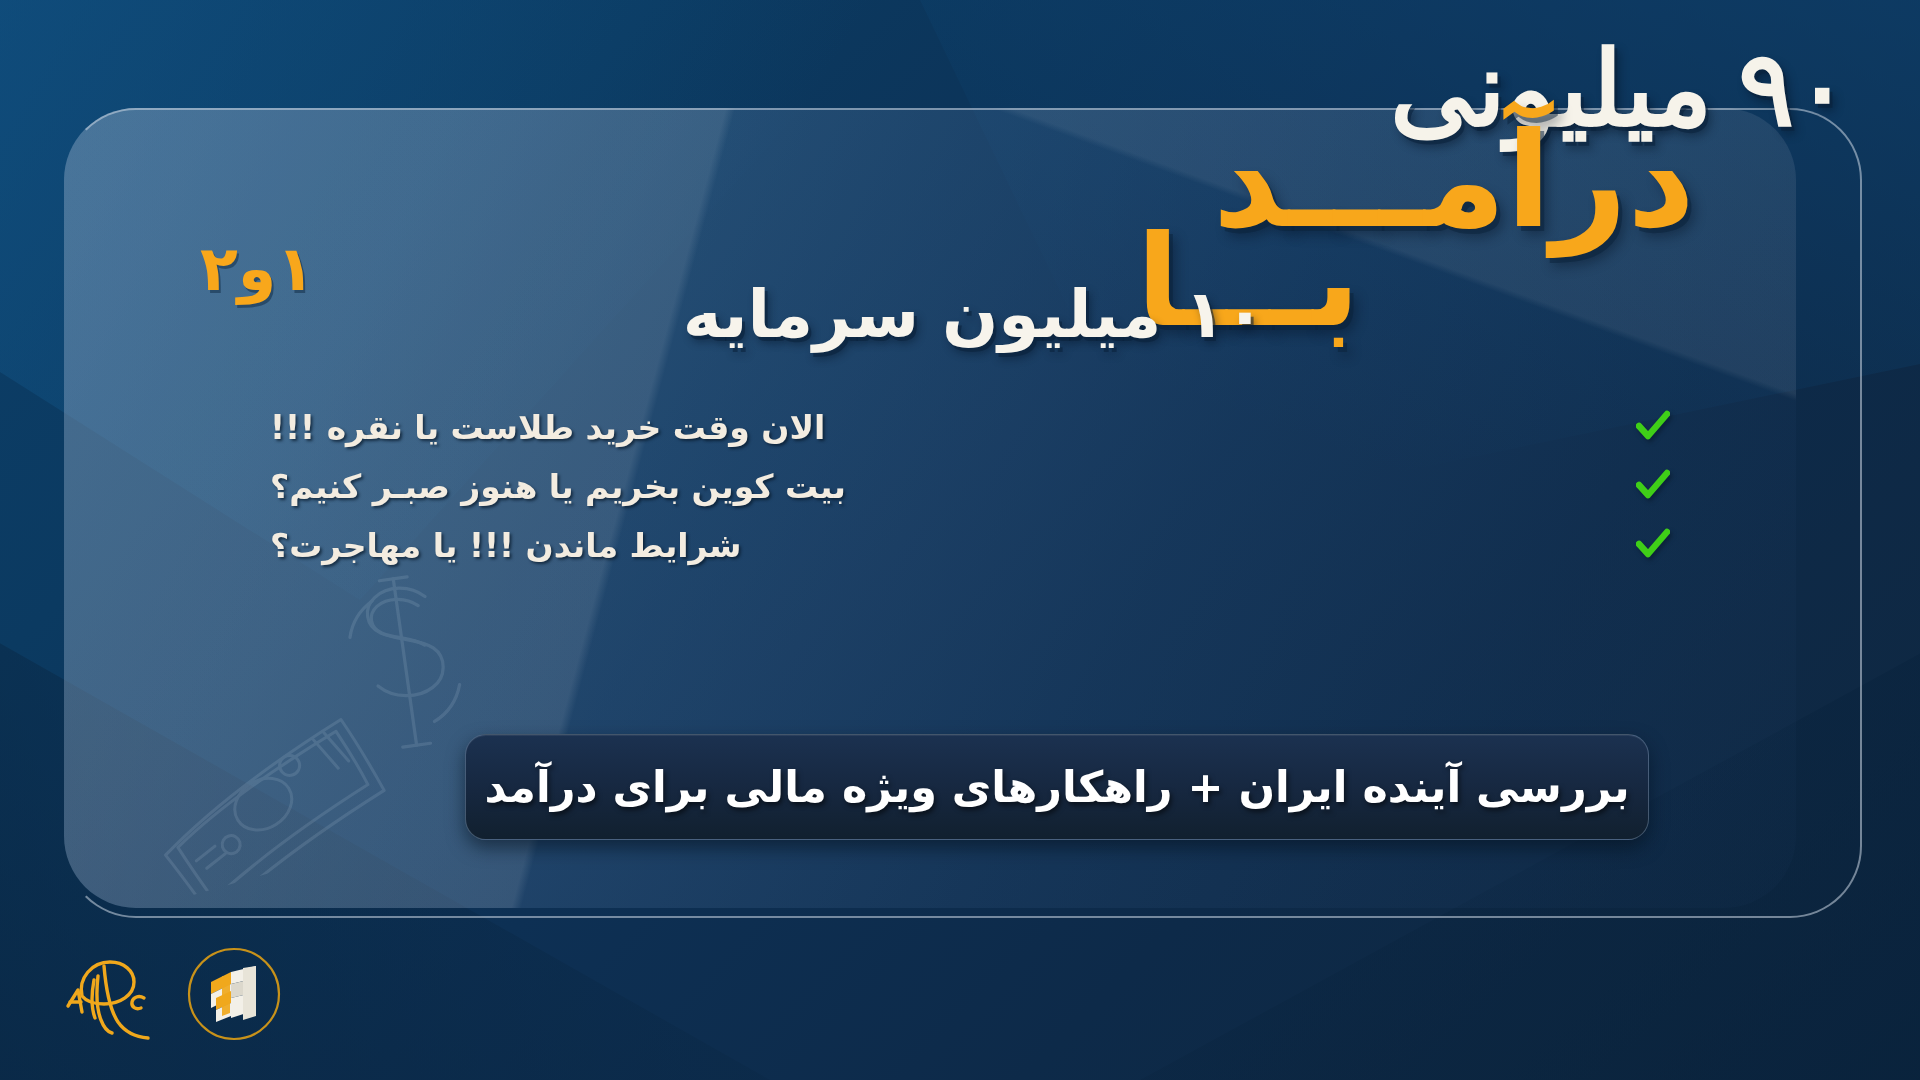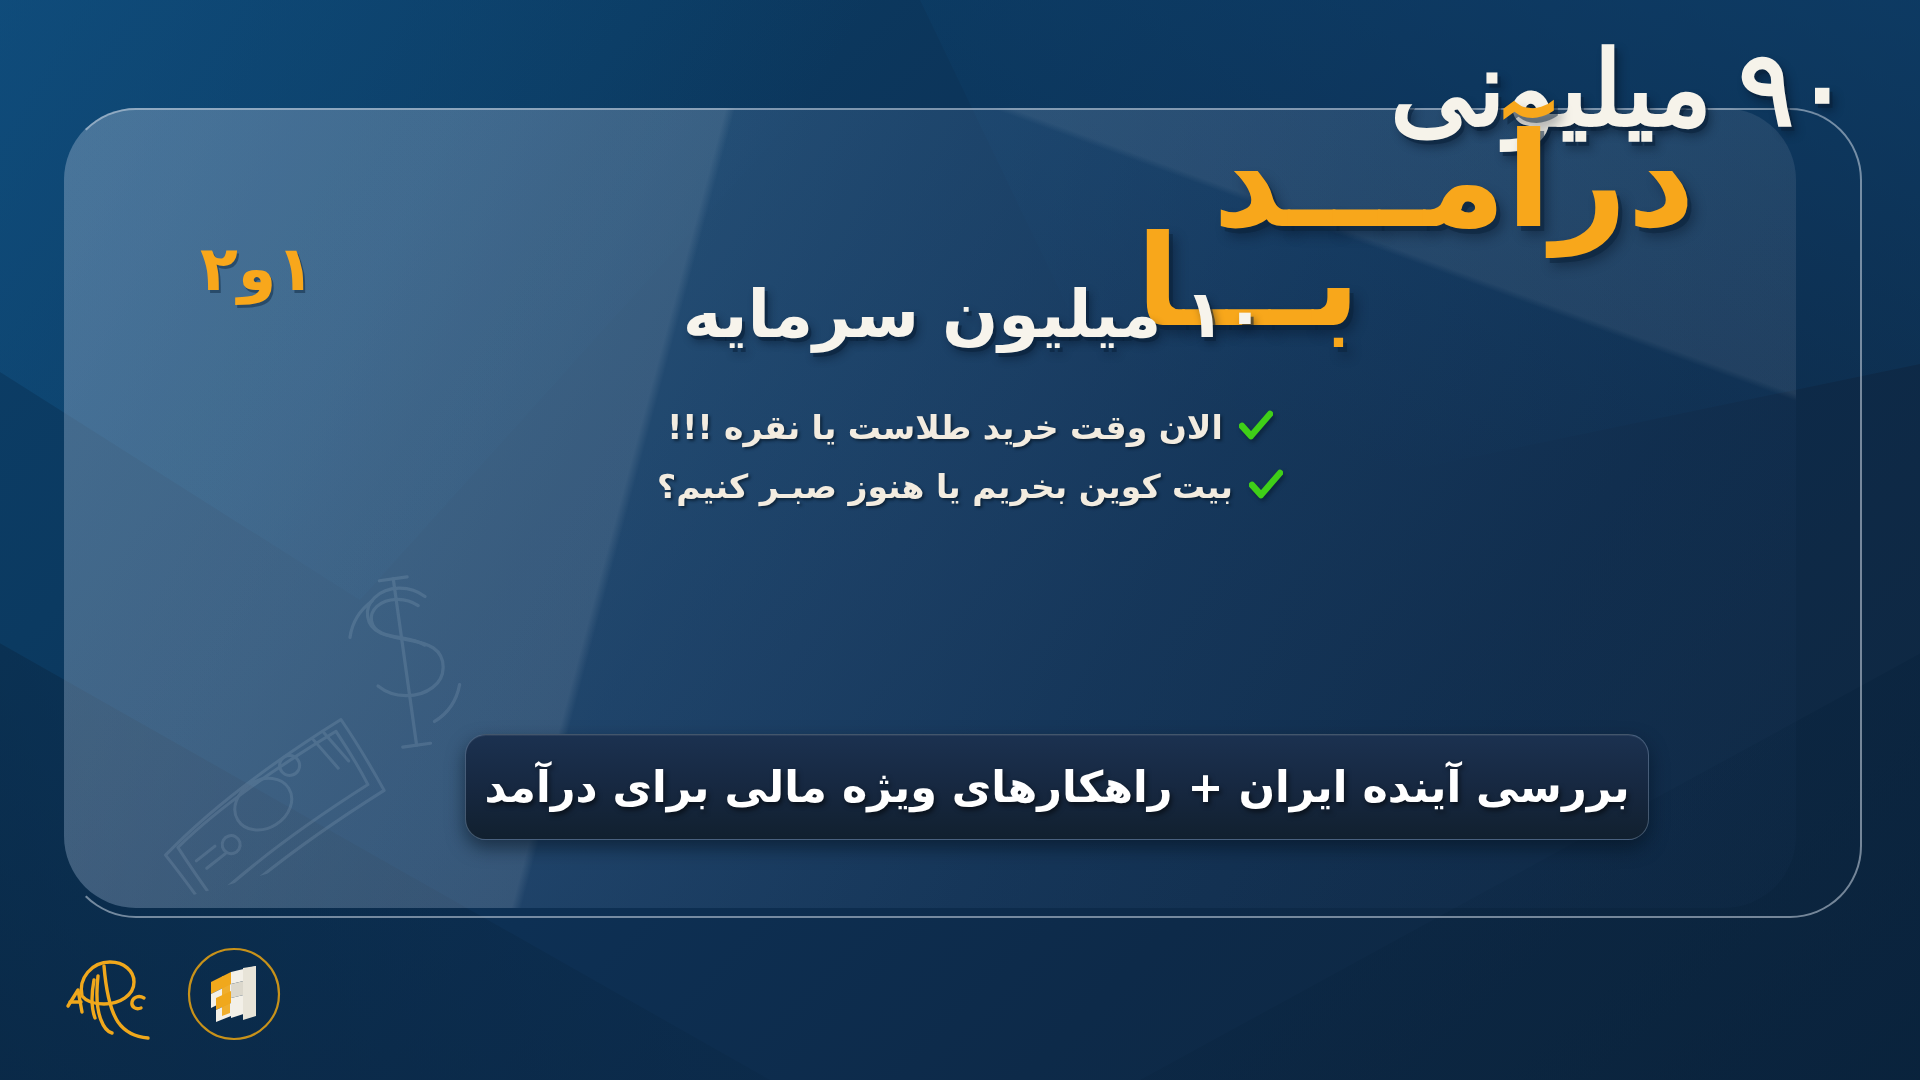--- a/index.html
+++ b/index.html
@@ -151,21 +151,21 @@
     position: absolute;
     right: 250px;
     top: 402px;
     width: 1400px;
     direction: rtl;
     text-align: right;
   }
   .bullet {
     display: flex;
     align-items: center;
-    justify-content: center;
+    justify-content: space-between;
     gap: 16px;
     height: 52px;
     margin-bottom: 7px;
   }
   .check {
     flex: 0 0 auto;
     width: 34px; height: 34px;
     position: relative;
     top: -2px;
   }
@@ -271,20 +271,28 @@
 
     <div class="bullet">
       <span class="check">
         <svg viewBox="0 0 34 34">
             <path d="M3 17 L12 27 L31 5" fill="none" stroke="#3fcf18" stroke-width="6.5" stroke-linecap="round" stroke-linejoin="round"></path>
           </svg>
       </span>
       <span class="bullet-text">بیت کوین بخریم یا هنوز صبـر کنیم؟</span>
     </div>
 
+    <div class="bullet">
+      <span class="check">
+        <svg viewBox="0 0 34 34">
+            <path d="M3 17 L12 27 L31 5" fill="none" stroke="#3fcf18" stroke-width="6.5" stroke-linecap="round" stroke-linejoin="round"></path>
+          </svg>
+      </span>
+      <span class="bullet-text">شرایط ماندن !!! یا مهاجرت؟</span>
+    </div>
 
 
 
   </div>
 
   <div id="cta">
     <span id="cta-text">بررسی آینده ایران + راهکارهای ویژه مالی برای درآمد</span>
   </div>
 
   <div id="footer-logos">

